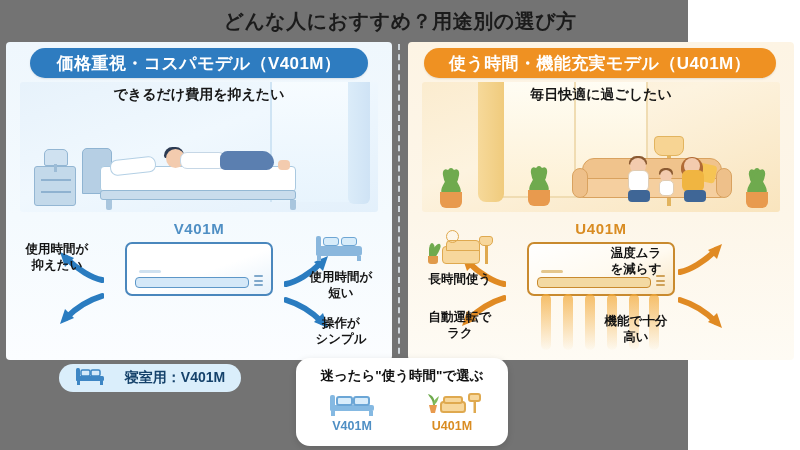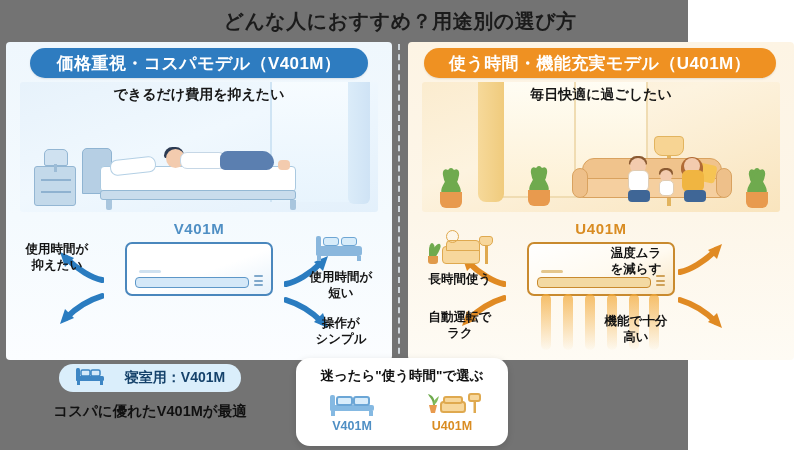--- a/index.html
+++ b/index.html
@@ -505,21 +505,20 @@
             <rect x="0" y="11" width="28" height="5" rx="1.5" fill="#3d86c4"></rect>
             <rect x="0" y="3" width="4" height="13" rx="1.5" fill="#3d86c4"></rect>
             <rect x="5" y="5" width="9" height="6" rx="1.5" fill="#d5eafa" stroke="#3d86c4" stroke-width="1.5"></rect>
             <rect x="15" y="5" width="9" height="6" rx="1.5" fill="#d5eafa" stroke="#3d86c4" stroke-width="1.5"></rect>
             <rect x="1" y="16" width="3" height="4" fill="#3d86c4"></rect>
             <rect x="24" y="16" width="3" height="4" fill="#3d86c4"></rect>
           </svg>
         </span>
         <span>寝室用：V401M</span>
       </div>
-      <div class="sum-text">コスパに優れたV401Mが最適</div>
     </div>
 
     <div class="mid-card">
       <div class="mid-title">迷ったら"使う時間"で選ぶ</div>
       <div class="mid-icons">
         <div class="mid-col">
           <div class="icon-slot">
             <svg width="44" height="26" viewBox="0 0 44 26">
               <rect x="0" y="14" width="44" height="6" rx="2" fill="#85b9e2"></rect>
               <rect x="0" y="4" width="5" height="16" rx="2" fill="#85b9e2"></rect>

